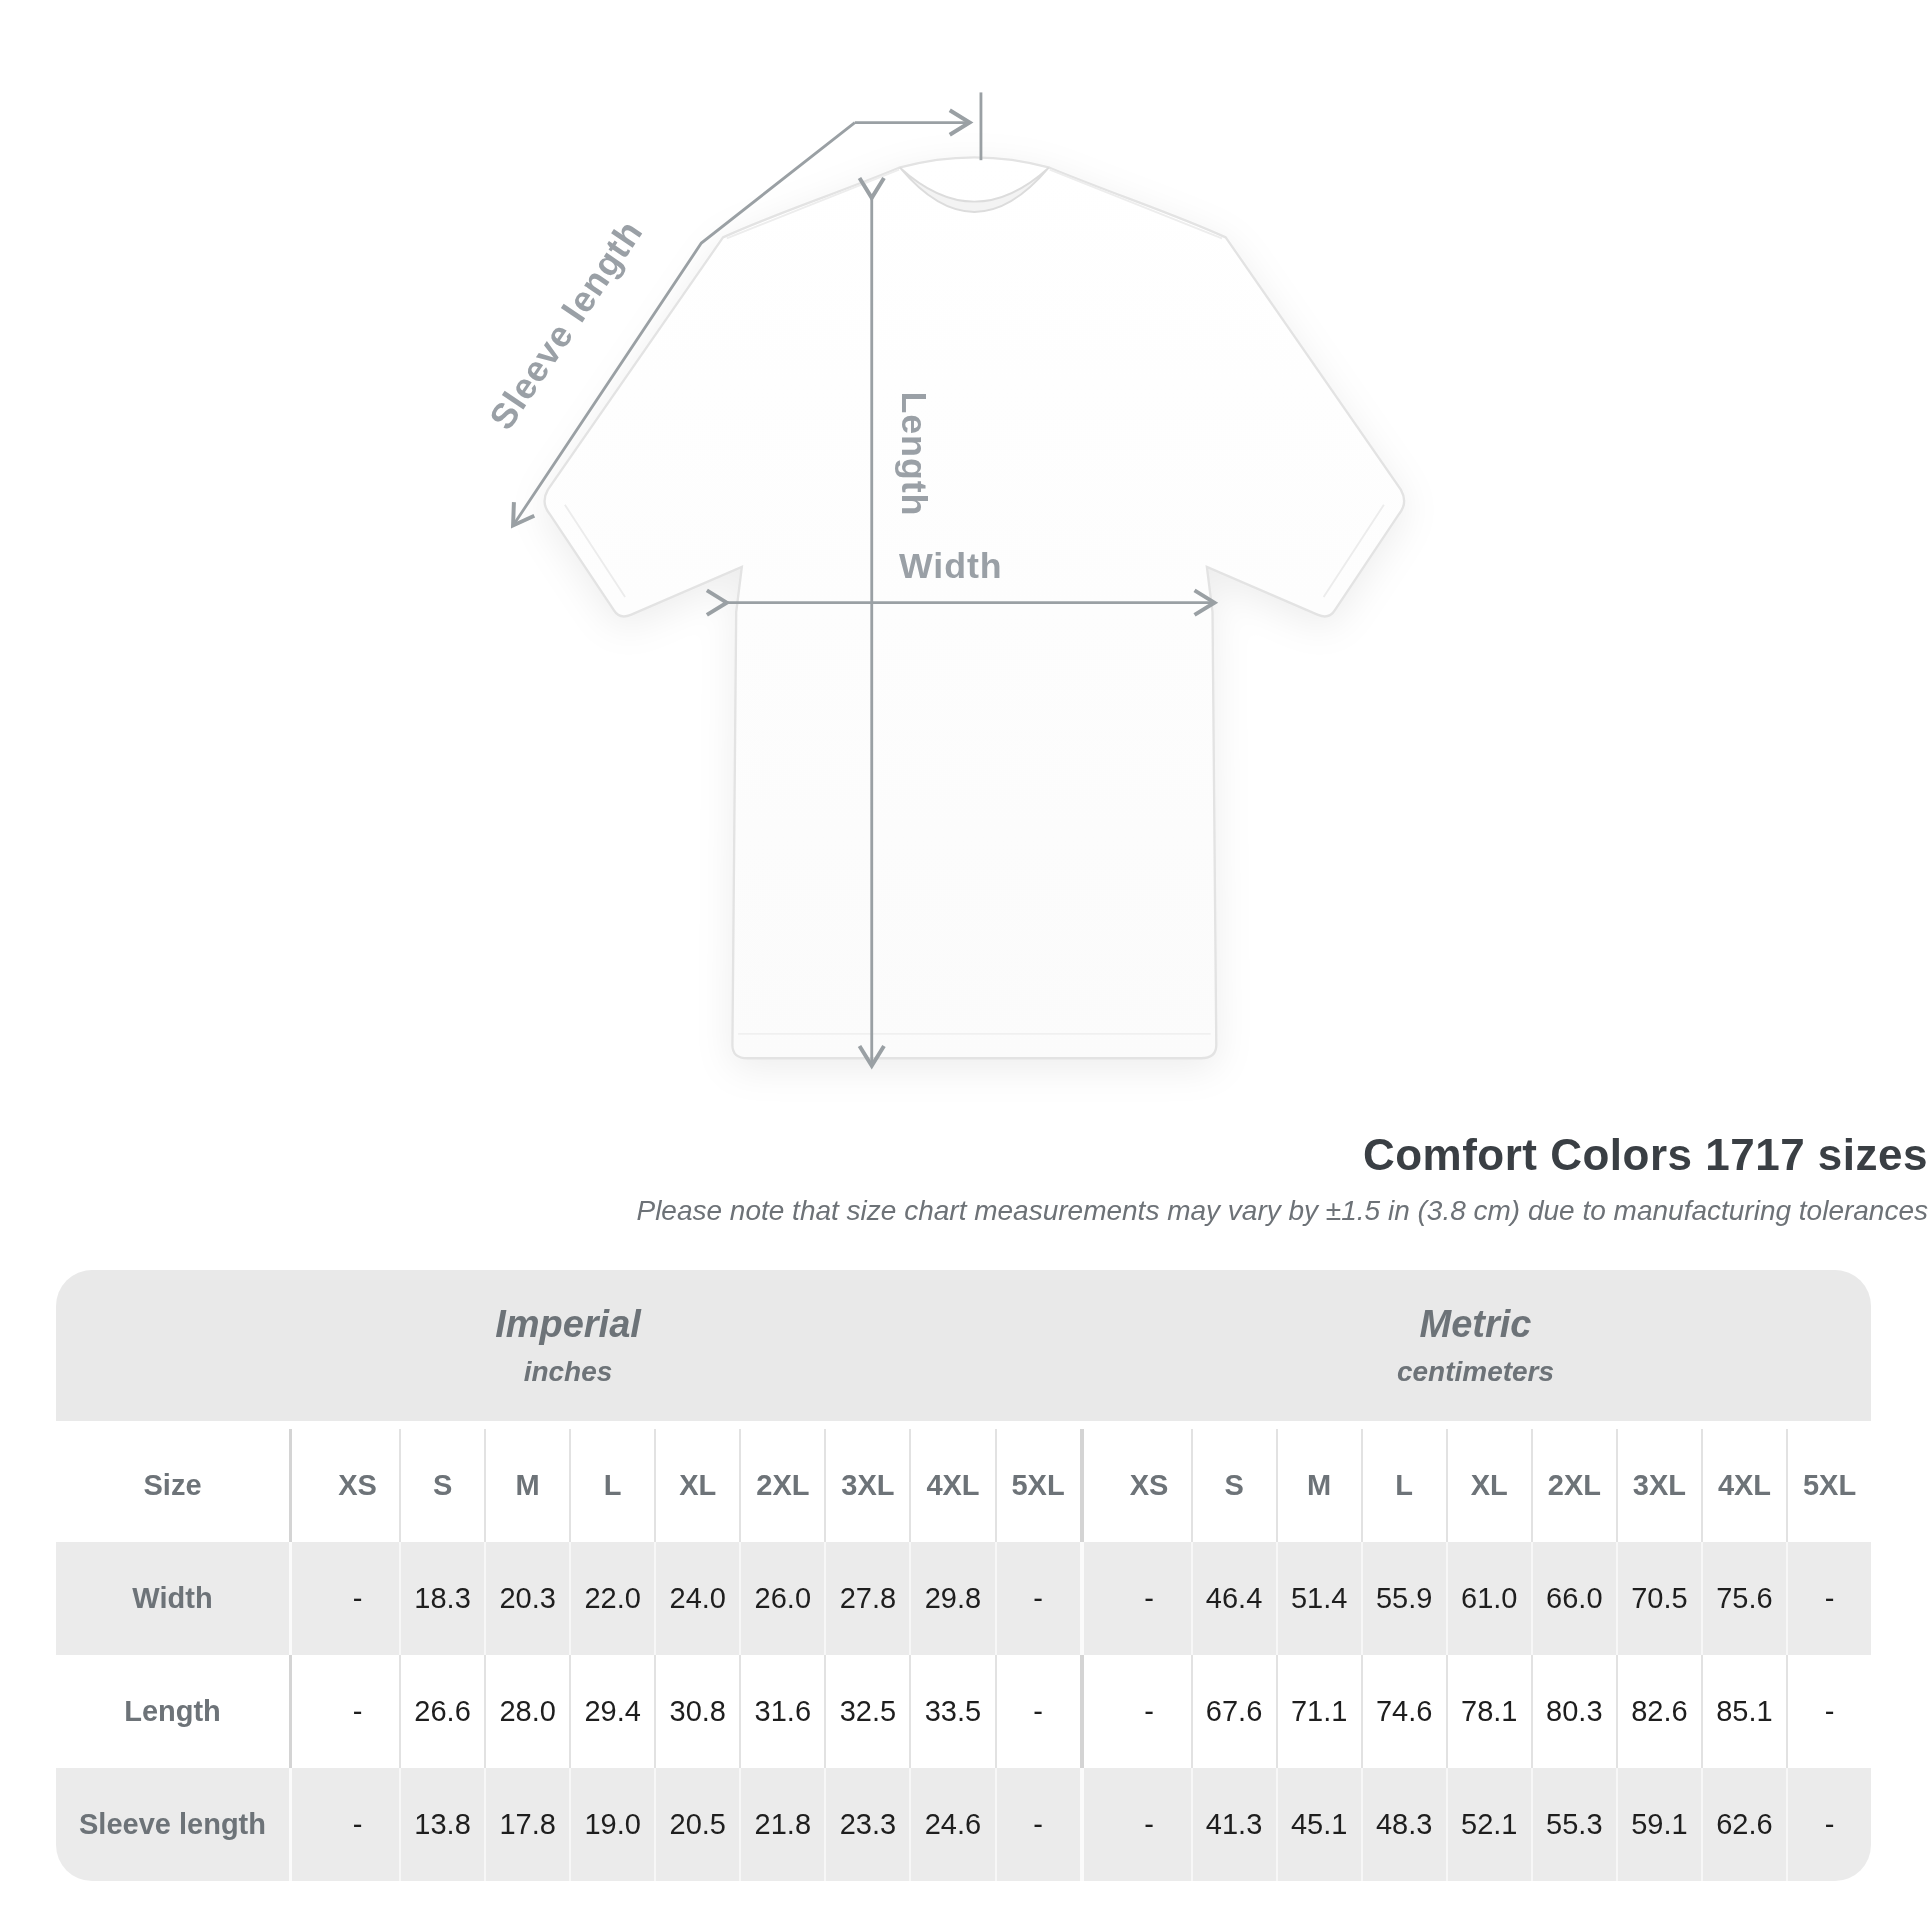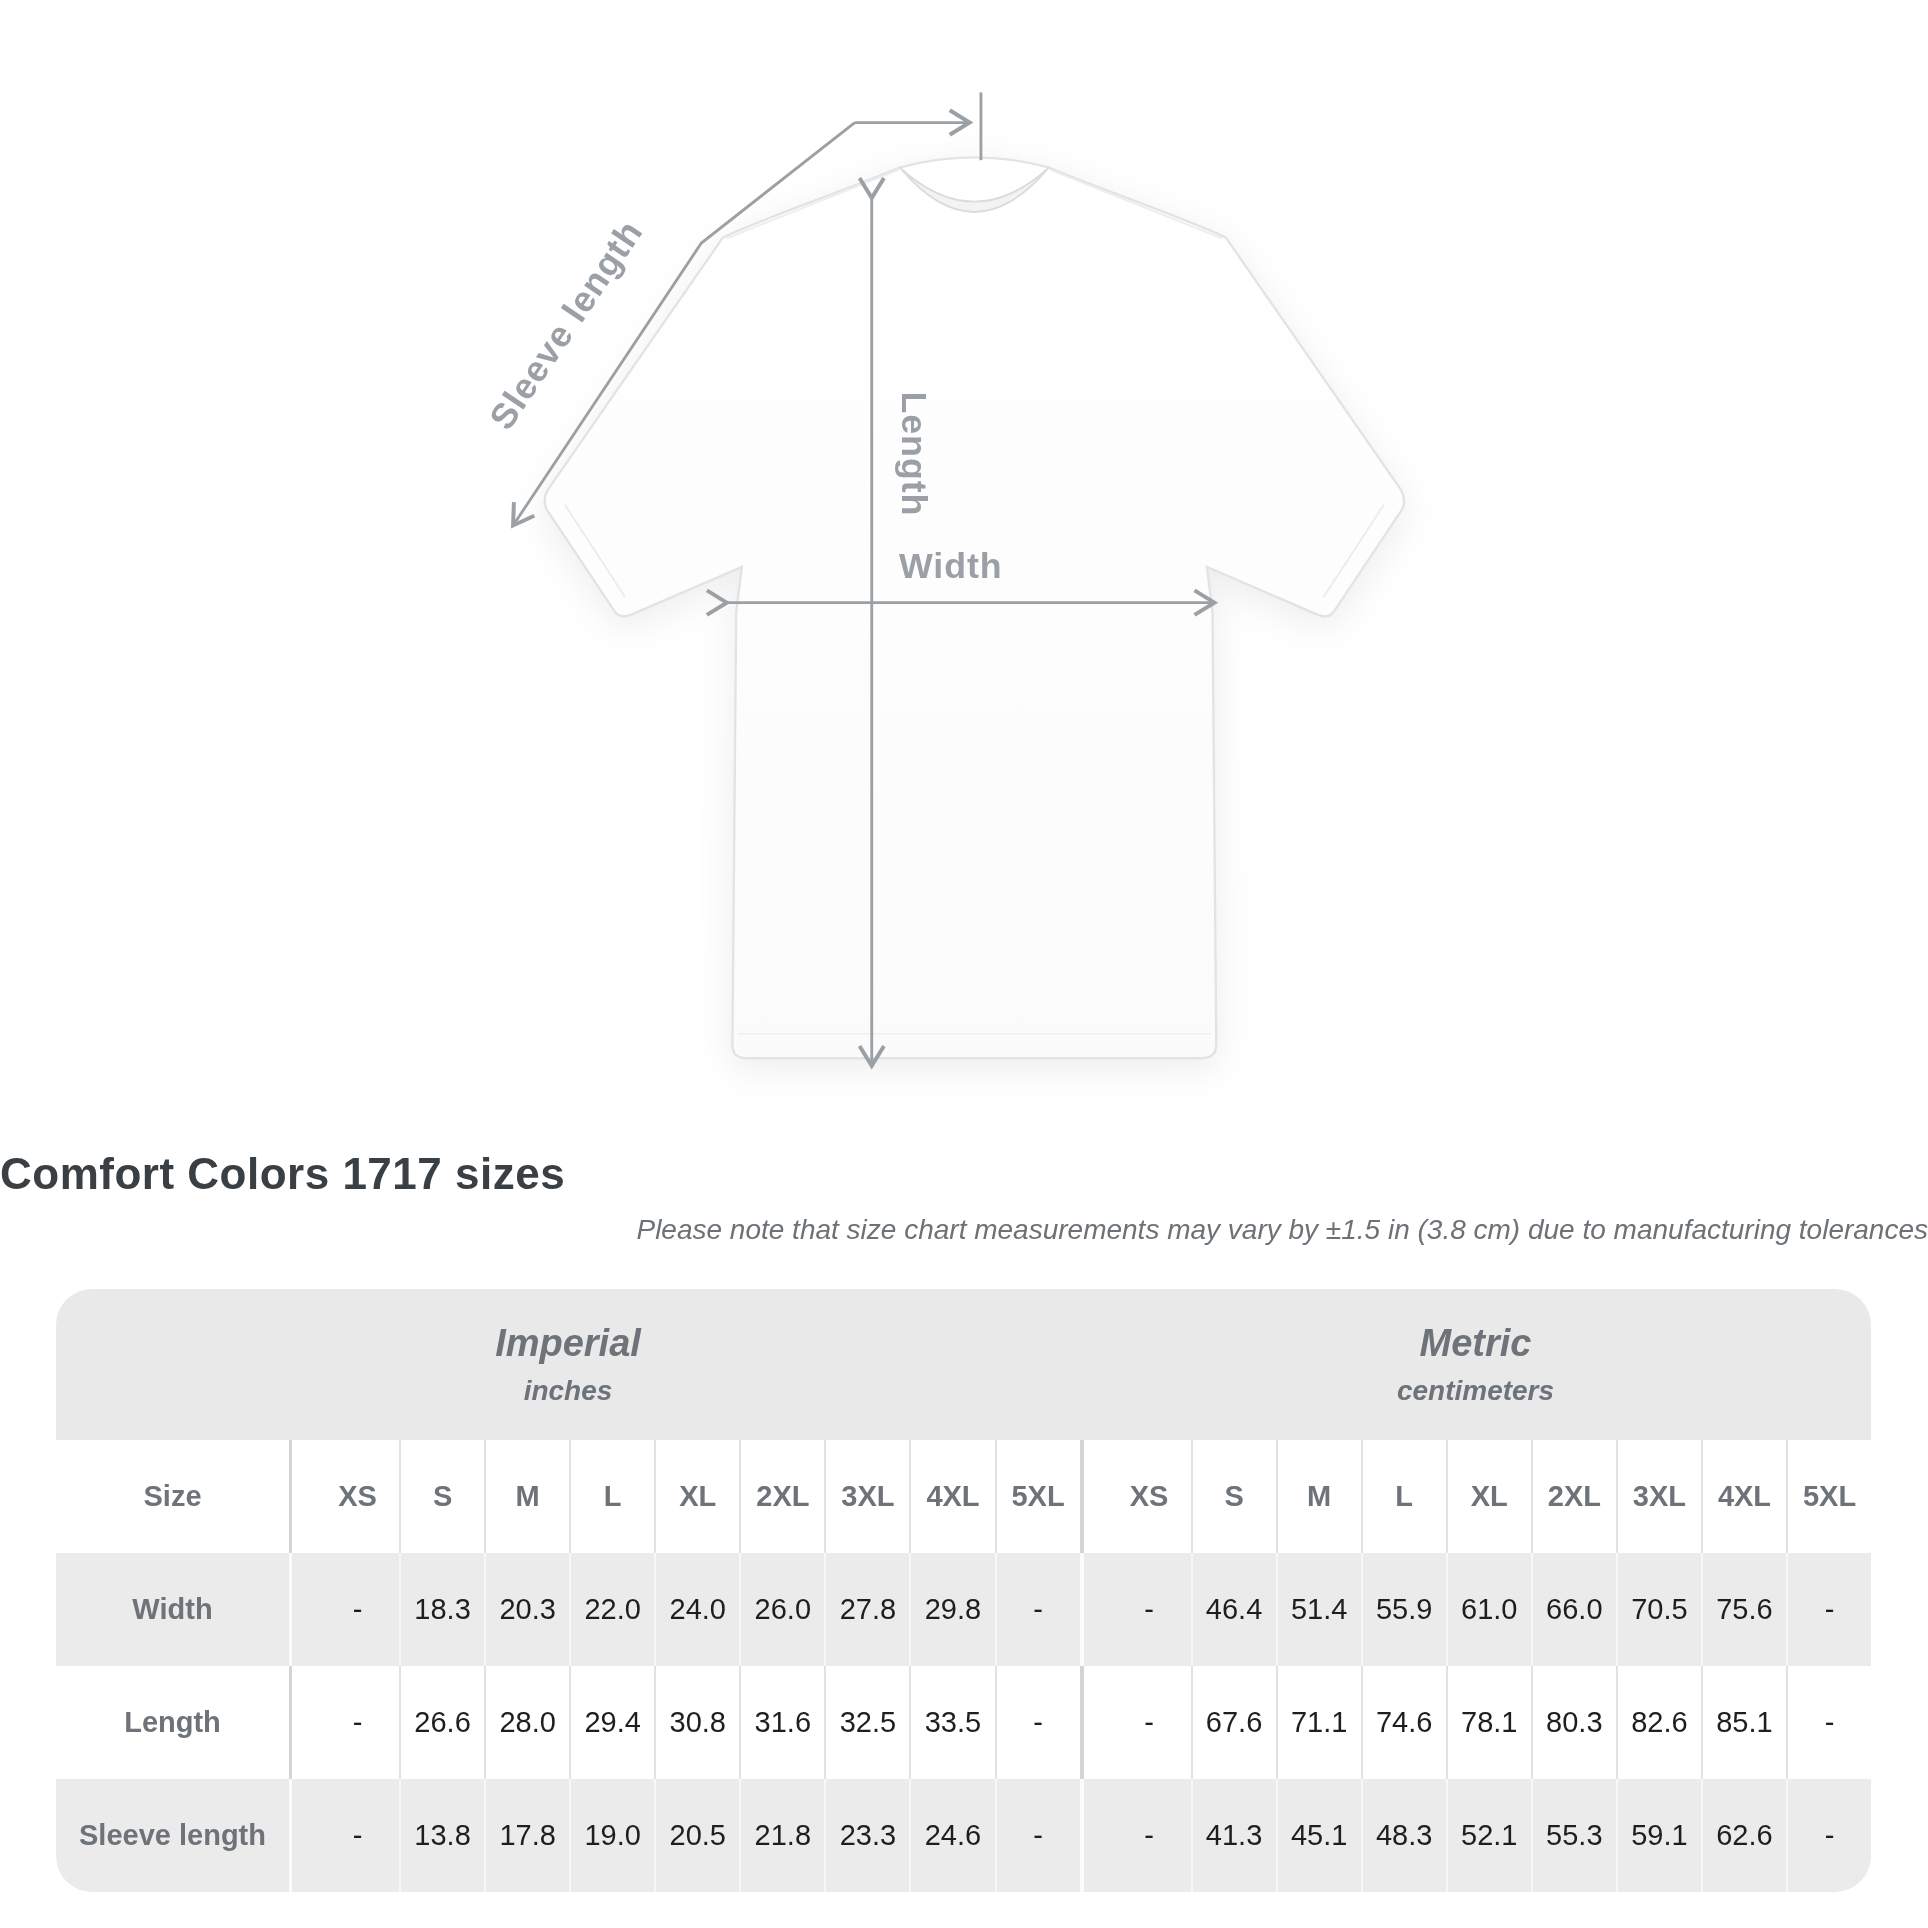--- a/index.html
+++ b/index.html
@@ -6,41 +6,41 @@
   .canvas{
     position:relative;width:1928px;height:1928px;background:#ffffff;
     font-family:"Liberation Sans",sans-serif;overflow:hidden;
   }
   
   .diagram{display:block;width:1928px;height:1130px;}
   .shirt{filter:drop-shadow(0 10px 20px rgba(0,0,0,0.07));}
   .ann-text{font-weight:bold;font-size:38px;letter-spacing:1px;}
   
   .title{
-    margin:19px 0 0;text-align:left;font-size:44px;font-weight:bold;
+    margin:0 0 0;text-align:right;font-size:44px;font-weight:bold;
     color:#3a3f44;letter-spacing:0.5px;
   }
   .subtitle{
     margin:15px 0 0;text-align:right;font-style:italic;
     font-size:28px;color:#6d7277;
   }
   
   .size-table{
     margin:43px 56px 0;width:1815px;border-radius:36px;overflow:hidden;
     background:#ffffff;
   }
   .trow{display:flex;align-items:stretch;}
   .group-row{height:151px;background:#e9e9e9;}
   .group-cell{flex:0 0 auto;display:flex;flex-direction:column;justify-content:center;
     align-items:center;gap:9.4px;}
   .group-imperial{width:1024px;}
   .group-metric{width:791px;}
   .group-name{font-size:38px;font-weight:bold;font-style:italic;color:#6d7378;text-align:center;}
   .group-unit{font-size:28px;font-style:italic;color:#6d7378;font-weight:bold;}
-  .hrow{height:113px;background:#ffffff;--sep:#e2e2e2;--sepStrong:#d4d4d4;}
+  .hrow{height:113px;background:#ffffff;margin-top:8px;--sep:#e2e2e2;--sepStrong:#d4d4d4;}
   .drow{height:113px;}
   .row-white{background:#ffffff;--sep:#e2e2e2;--sepStrong:#d4d4d4;}
   .row-gray{background:#ebebeb;--sep:#f7f7f7;--sepStrong:#fbfbfb;}
   .rlabel{
     flex:0 0 233px;display:flex;align-items:center;justify-content:center;
     font-size:29px;font-weight:bold;color:#6d7378;
   }
   .cgroup{flex:1 1 0;display:flex;border-left:3.8px solid var(--sepStrong);padding-left:24px;}
   .cgroup.metric{border-left:4.7px solid var(--sepStrong);}
   .cgroup .c{

